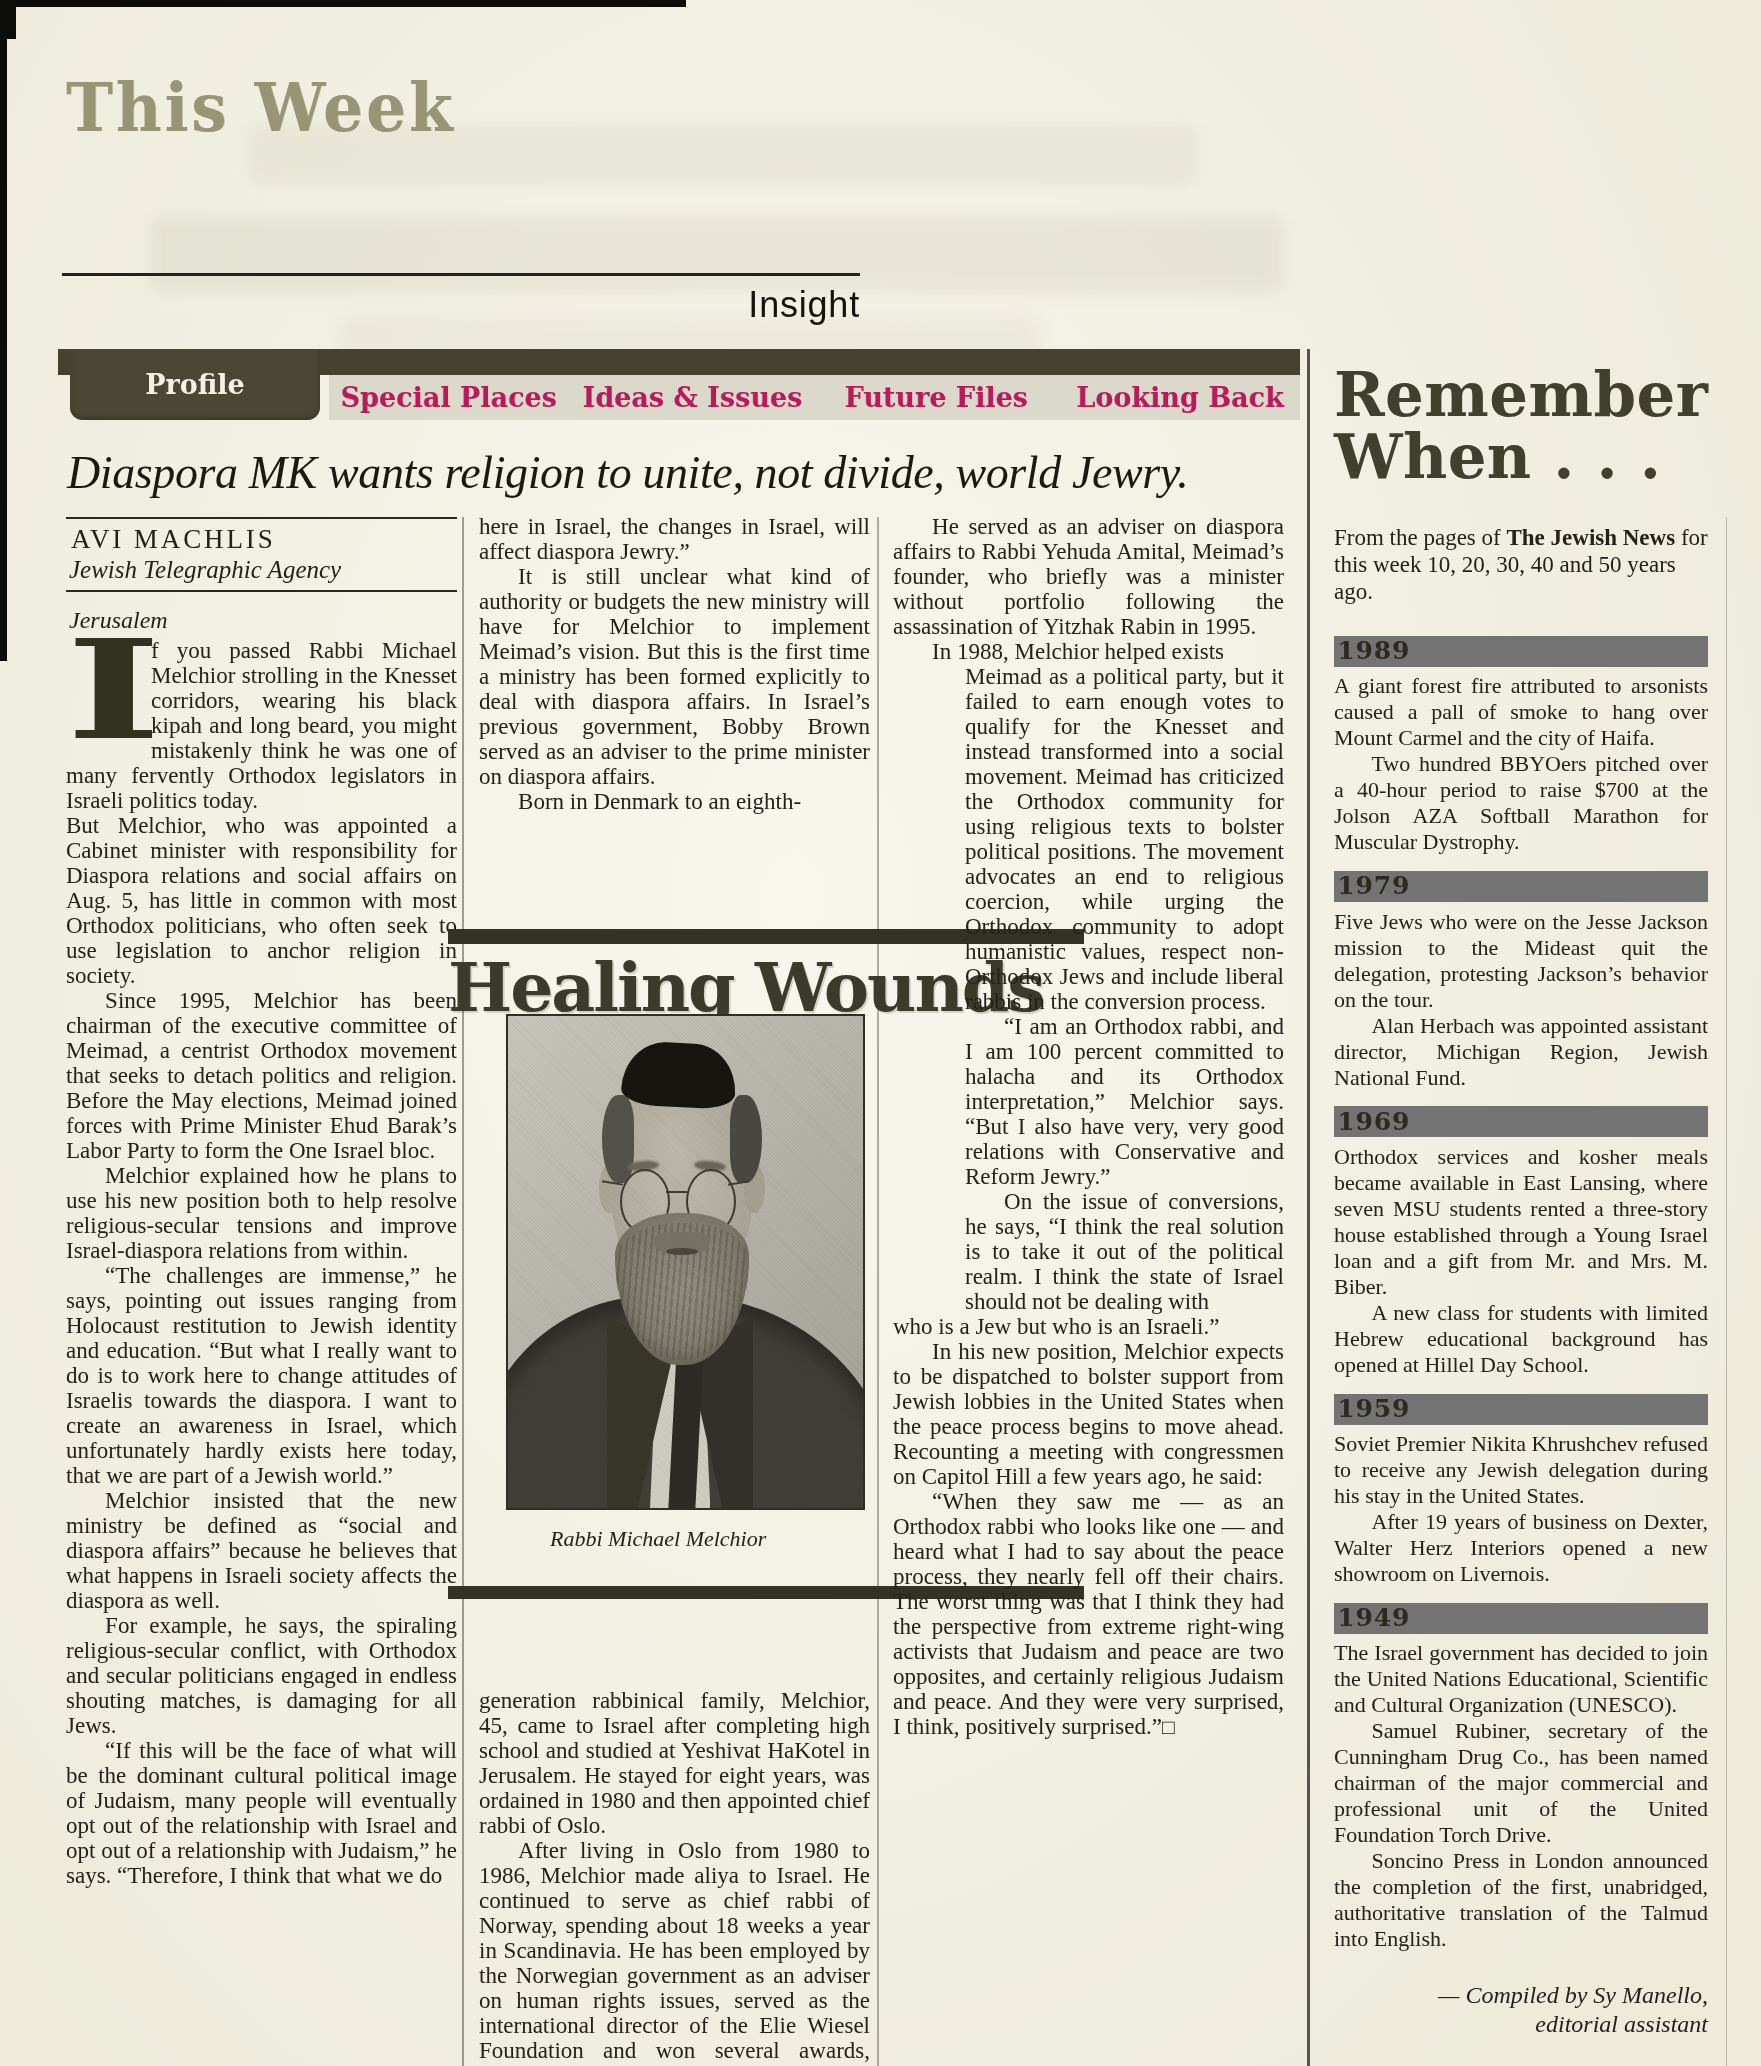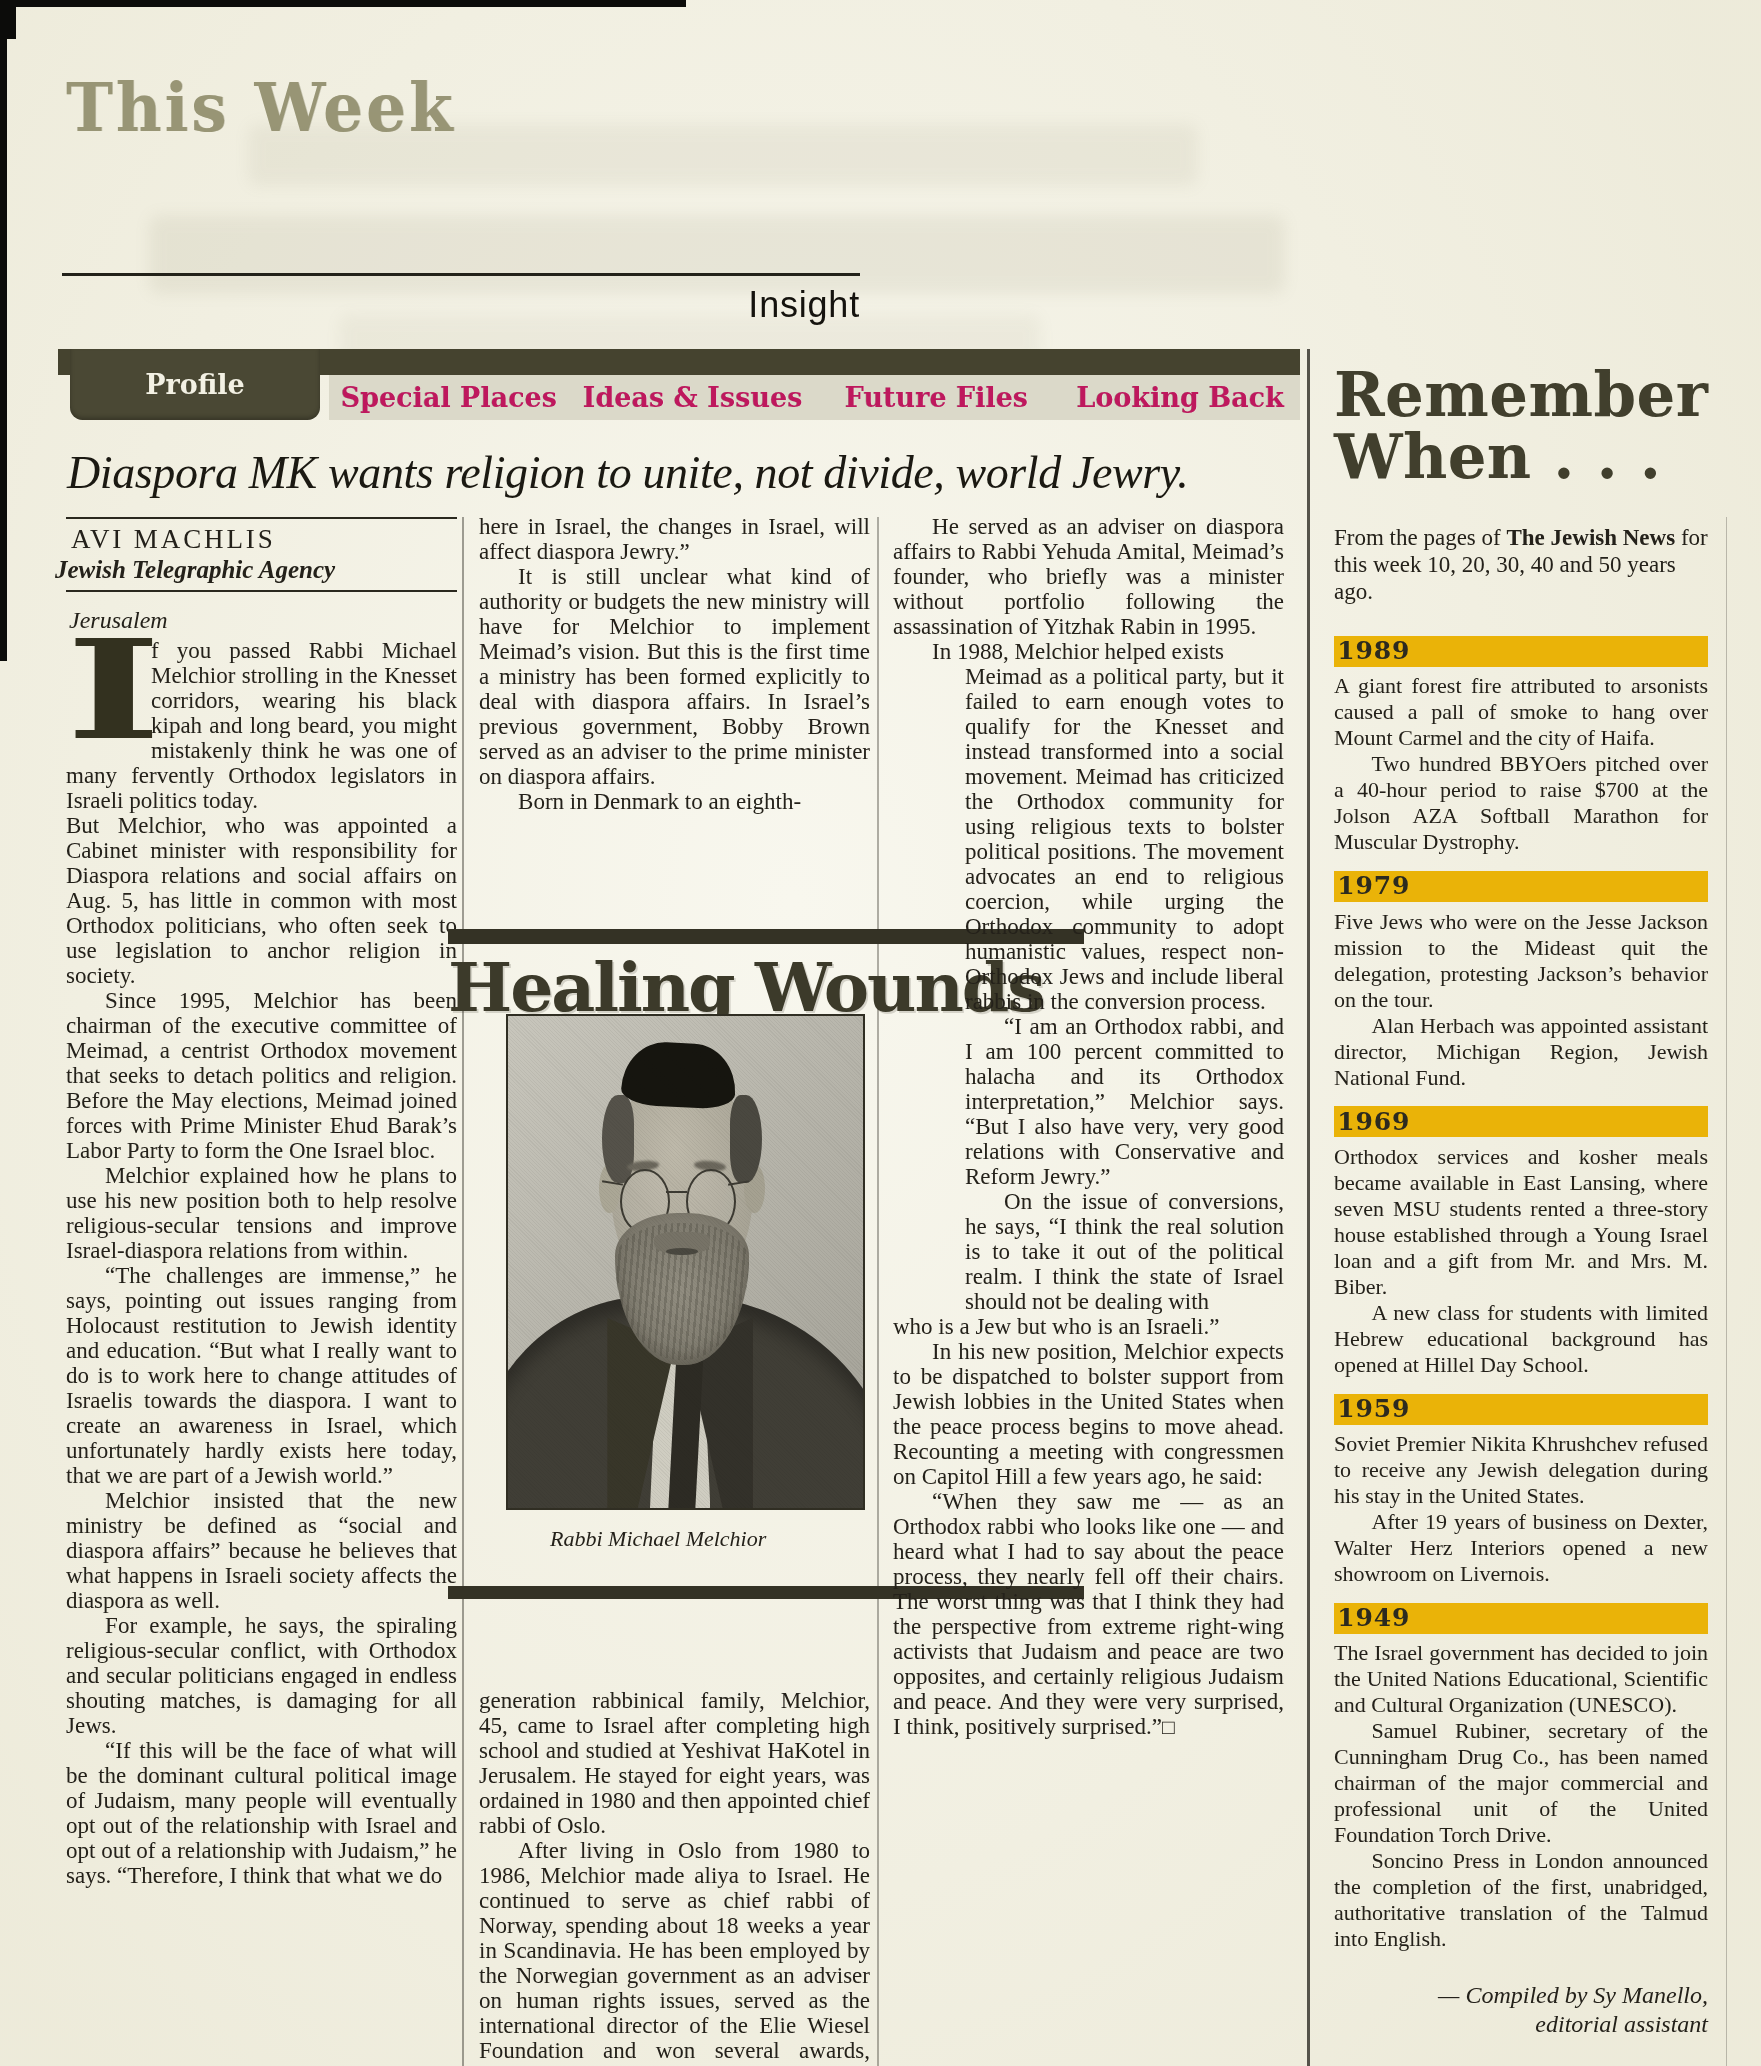--- a/index.html
+++ b/index.html
@@ -48,21 +48,21 @@
   .endbox{font-size:20.7px;}
   
   .photo{width:355px;height:492px;border:2.9px solid #302e23;overflow:hidden;background:#b9b7ad;}
   .photo div{position:absolute;}
   .photo::after{content:"";position:absolute;inset:0;
       background:repeating-linear-gradient(45deg,rgba(20,20,15,.05) 0 0.8px,transparent 0.8px 2.5px);}
   
   .sb-title{font-family:"DejaVu Serif",serif;font-weight:bold;font-size:61px;line-height:62px;color:#413f2d;letter-spacing:0.4px;}
   .sb-intro{font-size:23px;line-height:27px;}
   .sb{width:374px;font-size:22px;line-height:26px;text-align:justify;}
-  .sb .band{background:#eab308;height:31px;display:flex;align-items:center;padding-left:3.3px;margin:15.7px 0 6.6px 0;}
+  .sb .band{background:#737373;height:31px;display:flex;align-items:center;padding-left:3.3px;margin:15.7px 0 6.6px 0;}
   .sb .year{font-family:"DejaVu Serif",serif;font-weight:bold;font-size:25px;letter-spacing:0.8px;color:#2c2a1f;}
   .sb .flow p{margin:0;}
   .sb-credit{font-style:italic;font-size:24px;line-height:29px;text-align:right;}
   .vline{background:#55534a;}
 </style>
 </head>
 <body>
 
 <div id="canvas">
 
@@ -90,21 +90,21 @@
       </div>
   </div>
   <div class="abs tab-active" style="left:70px;top:349px;width:250px;height:71px;">
     <span class="tab-label">Profile</span>
   </div>
 
   <div class="abs headline" style="left:67px;top:446px;">Diaspora MK wants religion to unite, not divide, world Jewry.</div>
 
   <div class="abs rule" style="left:66px;top:517px;width:391px;height:2.1px;"></div>
   <div class="abs byline-author" style="left:71px;top:524px;">AVI MACHLIS</div>
-  <div class="abs byline-agency" style="left:55px;top:556px;font-weight:bold;">Jewish Telegraphic Agency</div>
+  <div class="abs byline-agency" style="left:69px;top:556px;">Jewish Telegraphic Agency</div>
   <div class="abs rule" style="left:66px;top:590px;width:391px;height:1.7px;"></div>
   <div class="abs dateline" style="left:69px;top:607px;">Jerusalem</div>
 
   <div class="abs vline" style="left:462px;top:517px;width:1.7px;height:1599px;opacity:.55;"></div>
   <div class="abs vline" style="left:877px;top:517px;width:1.7px;height:1599px;opacity:.45;"></div>
   <div class="abs vline" style="left:1307px;top:349px;width:2.5px;height:1822px;"></div>
   <div class="abs vline" style="left:1726px;top:517px;width:1.2px;height:1653px;opacity:.35;"></div>
 
   <div class="abs col flow" style="left:66px;top:638px;">
     <p><span class="dropcap">I</span><span>f you passed Rabbi Michael Melchior strolling in the Knesset corridors, wearing his black kipah and long beard, you might mistakenly think he was one of many fervently Orthodox legislators in Israeli politics today.</span></p>

